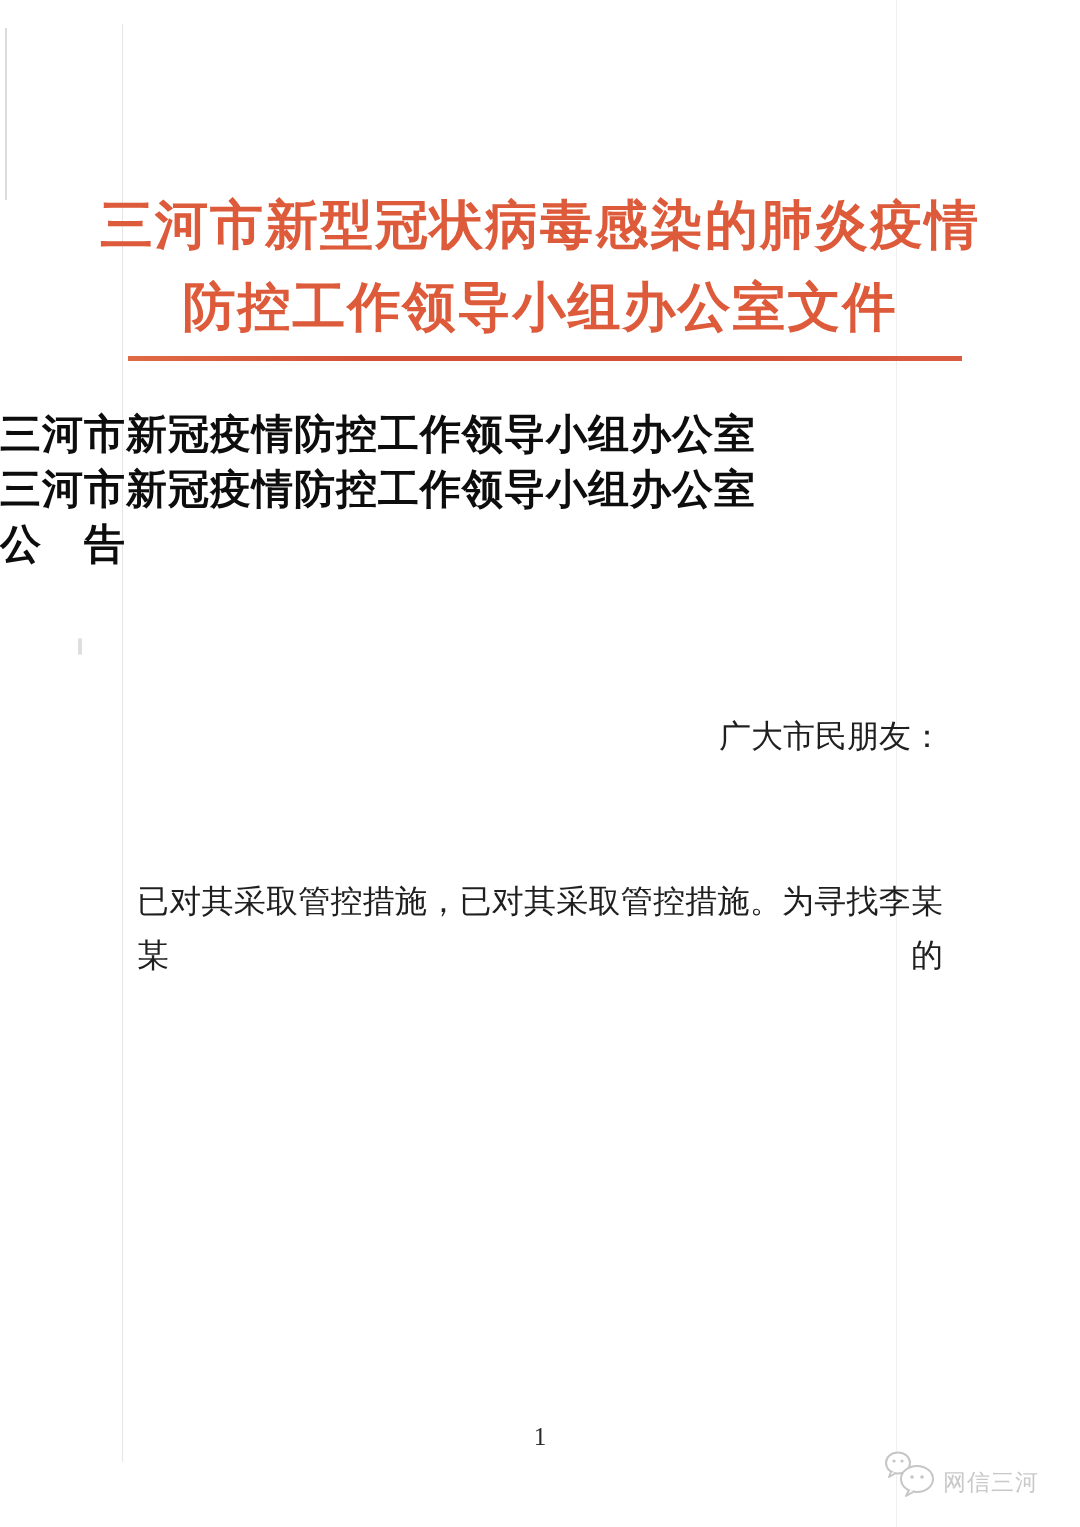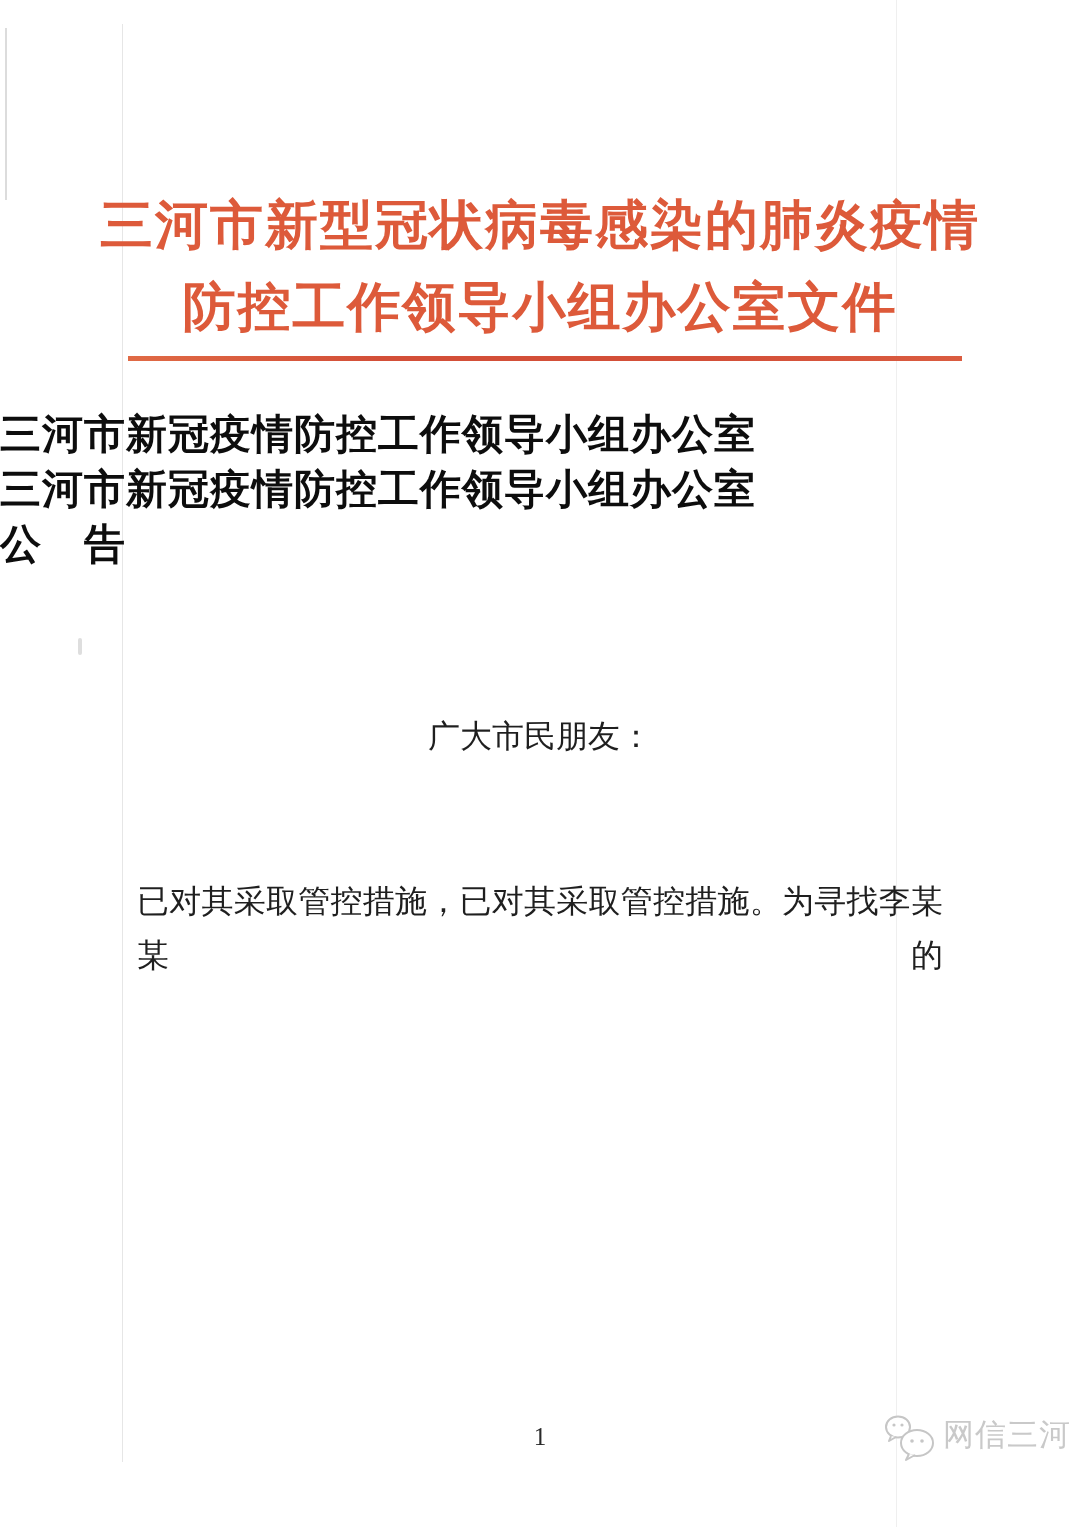--- a/index.html
+++ b/index.html
@@ -50,42 +50,42 @@
   }
 
   
   .doc-body{
     position:absolute; left:137px; top:600px; width:806px;
     color:#1f1f1f;
     font-size:32px;
     line-height:54.7px;
     white-space:pre-wrap;
   }
-  .bl{ text-align:center; }
+  .bl{ text-align:right; }
   .bl.full{
     text-align:justify;
     text-align-last:justify;
   }
 
   
   .pageno{
     position:absolute; left:0; top:1422px; width:1080px;
     text-align:center;
     color:#2a2a2a;
     font-size:25px;
     line-height:30px;
   }
 
   
   .watermark{
-    position:absolute; left:883px; top:1414px;
-    display:flex; align-items:flex-start;
+    position:absolute; left:883px; top:1450px;
+    display:flex; align-items:flex-end;
     color:#c9c9c9;
     font-family:"Liberation Sans","DejaVu Sans",sans-serif;
-    font-size:31px;
+    font-size:23px;
     letter-spacing:1px;
     white-space:nowrap;
   }
   .watermark svg{ display:block; margin-right:6px; }
 </style>
 </head>
 <body>
 
 <div class="page">
 

